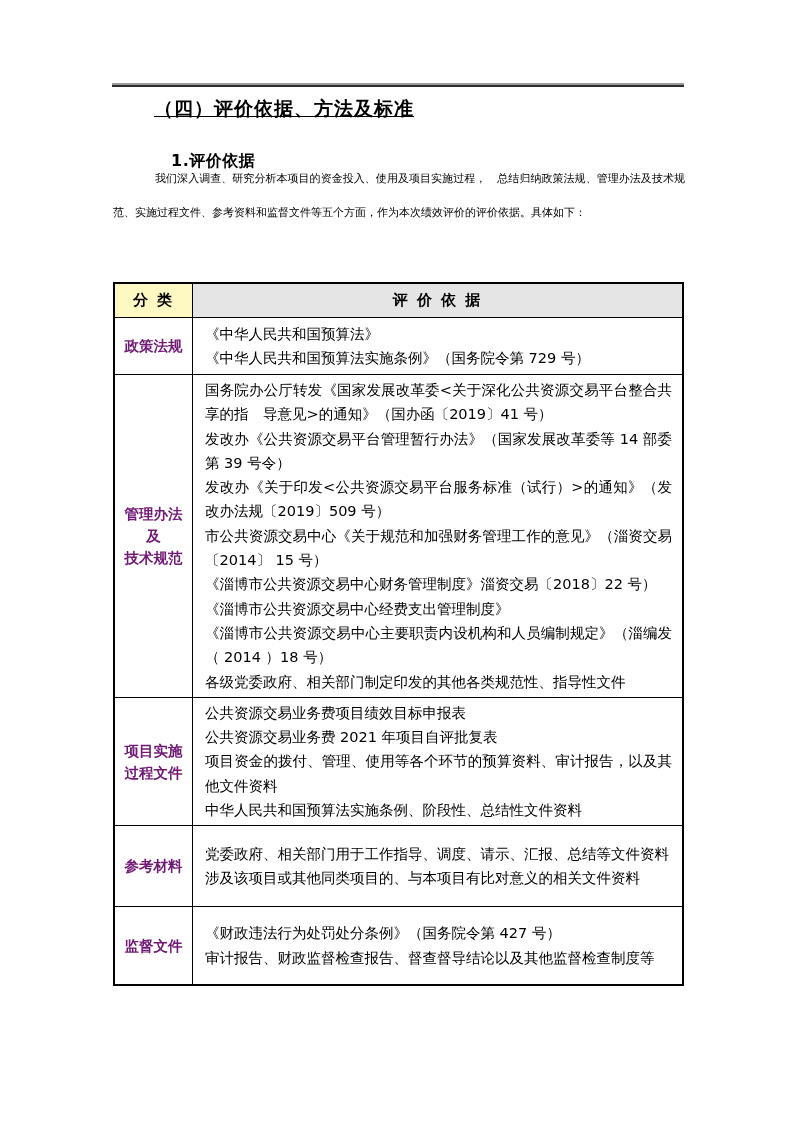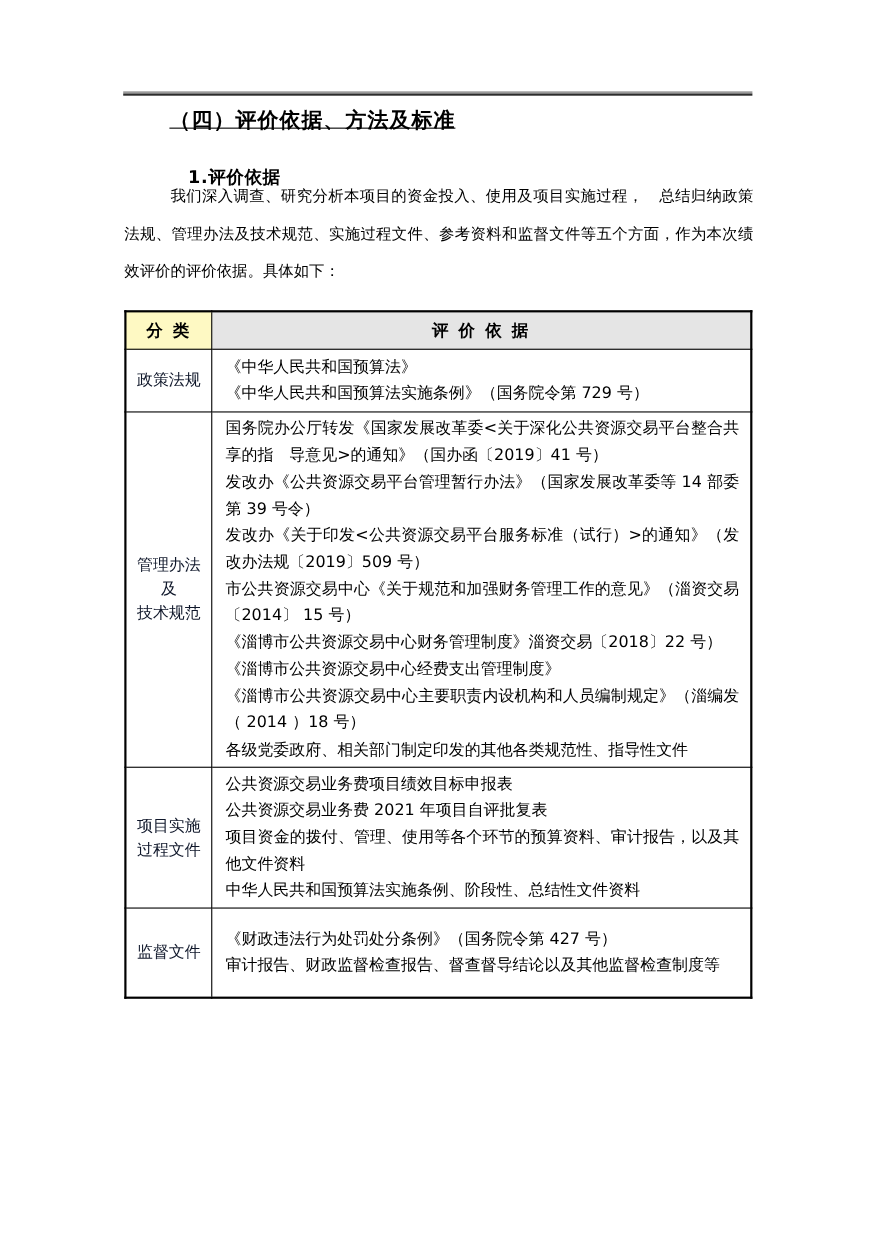--- a/index.html
+++ b/index.html
@@ -34,25 +34,26 @@
     left:155px;top:135px;
     font-size:16px;font-weight:bold;
     letter-spacing:0.5px;
     margin:16px;
     color:#000;
   }
   .intro-paragraph{
     position:absolute;
     left:113px;top:162px;width:572px;
     margin:0;
-    font-size:14px;
+    font-size:11px;
     line-height:34px;
     text-indent:42px;
     text-align:justify;
     color:#000;
+    font-family:Liberation Mono, monospace;
   }
 
   table.basis-table{
     position:absolute;
     left:113px;top:282px;width:571px;
     border-collapse:collapse;
     border:2px solid #000;
     table-layout:fixed;
   }
   table.basis-table th,
@@ -64,26 +65,26 @@
     font-size:15px;
     font-weight:bold;
     text-align:center;
     letter-spacing:2px;
     color:#000;
   }
   th.col-category{width:75px;}
   tbody th.cat-cell{
     width:75px;
     font-size:14.5px;
-    font-weight:normal;
+    font-weight:bold;
     text-align:center;
     vertical-align:middle;
     line-height:22px;
     padding:2px 2px;
-    color:#0f172a;
+    color:#701a75;
   }
   tbody td.items-cell{
     font-size:14.5px;
     vertical-align:middle;
     padding:3px 10px 3px 12px;
     color:#000;
   }
   tbody td.items-cell .item{
     line-height:24.3px;
     text-align:justify;
@@ -149,20 +150,27 @@
         <tr>
           <th class="cat-cell">项目实施<br>过程文件</th>
           <td class="items-cell">
             <div class="item">公共资源交易业务费项目绩效目标申报表</div>
             <div class="item">公共资源交易业务费 2021 年项目自评批复表</div>
             <div class="item">项目资金的拨付、管理、使用等各个环节的预算资料、审计报告，以及其他文件资料</div>
             <div class="item">中华人民共和国预算法实施条例、阶段性、总结性文件资料</div>
           </td>
         </tr>
         <tr>
+          <th class="cat-cell">参考材料</th>
+          <td class="items-cell">
+            <div class="item">党委政府、相关部门用于工作指导、调度、请示、汇报、总结等文件资料</div>
+            <div class="item">涉及该项目或其他同类项目的、与本项目有比对意义的相关文件资料</div>
+          </td>
+        </tr>
+        <tr>
           <th class="cat-cell">监督文件</th>
           <td class="items-cell">
             <div class="item">《财政违法行为处罚处分条例》（国务院令第 427 号）</div>
             <div class="item">审计报告、财政监督检查报告、督查督导结论以及其他监督检查制度等</div>
           </td>
         </tr>
       </tbody>
   </table>
 
 

